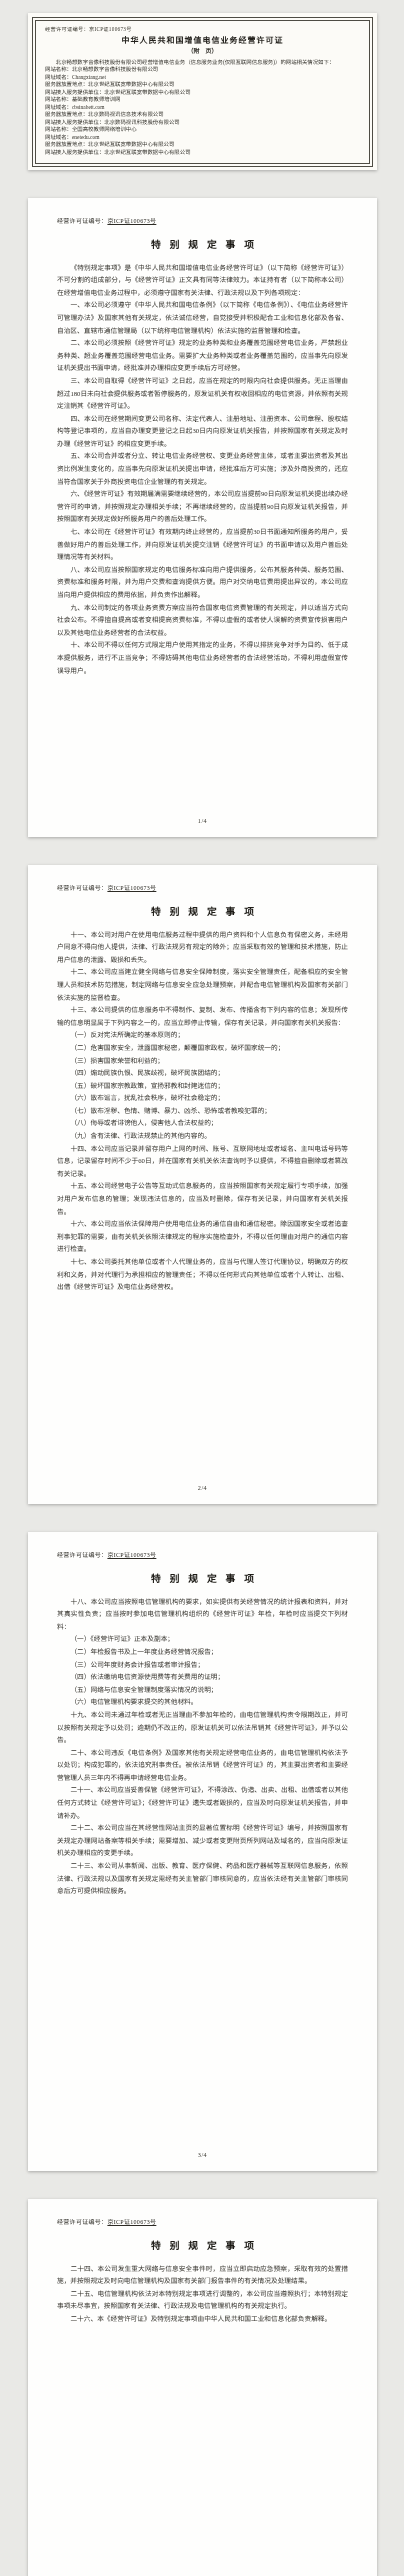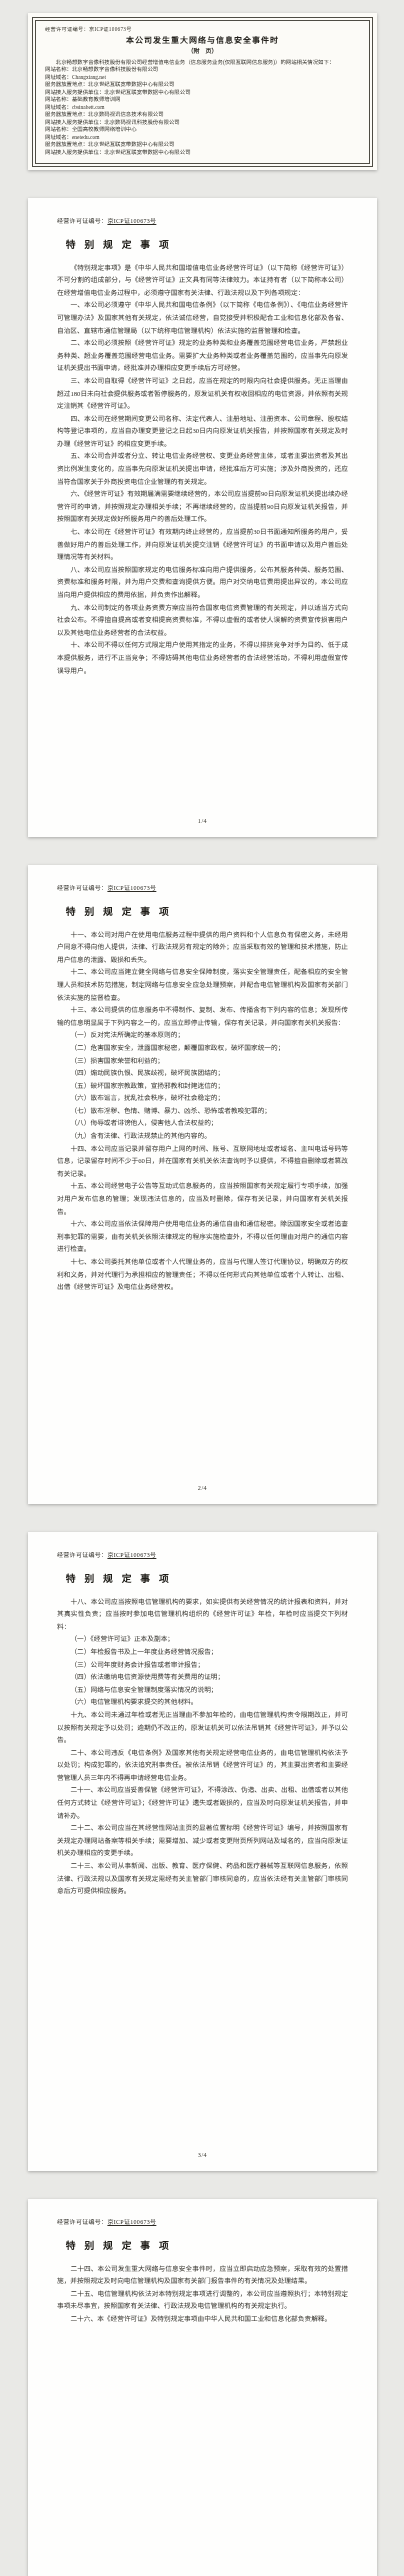--- a/index.html
+++ b/index.html
@@ -89,20 +89,21 @@
     font-size: 6px;
     color: #2d2b25;
     letter-spacing: 0.3px;
   }
   .hdr-num {
     text-decoration: underline;
     text-underline-offset: 1px;
   }
   .prov-title {
     margin: 12.4px 0 10.3px;
+    text-align: center;
     font-size: 9.8px;
     font-weight: bold;
     letter-spacing: 0.9em;
     padding-left: 0.9em;
     color: #1e1c17;
   }
   .prov-body {
     flex: 1 1 auto;
     font-size: 6.7px;
     line-height: 1.88;
@@ -124,21 +125,21 @@
 <body>
 
 <div class="stack" id="stack">
 
   <section class="cert-page">
     <div class="cert-outer">
       <div class="cert-inner">
         <div class="cert-header">
           <span>经营许可证编号：</span><span>京ICP证100673号</span>
         </div>
-        <h1 class="cert-title">本公司发生重大网络与信息安全事件时</h1>
+        <h1 class="cert-title">中华人民共和国增值电信业务经营许可证</h1>
         <div class="cert-subtitle">（附　页）</div>
         <div class="cert-body" id="cert-body">
             <div class="cert-line cert-intro">北京畅想数字音像科技股份有限公司经营增值电信业务（信息服务业务(仅限互联网信息服务)）的网站相关情况如下：</div>
             <div class="cert-line">网站名称：北京畅想数字音像科技股份有限公司</div>
             <div class="cert-line">网址域名：Changxiang.net</div>
             <div class="cert-line">服务器放置地点：北京世纪互联宽带数据中心有限公司</div>
             <div class="cert-line">网站接入服务提供单位：北京世纪互联宽带数据中心有限公司</div>
             <div class="cert-line">网站名称：基础教育教师培训网</div>
             <div class="cert-line">网址域名：cbsinabett.com</div>
             <div class="cert-line">服务器放置地点：北京数码视讯信息技术有限公司</div>

